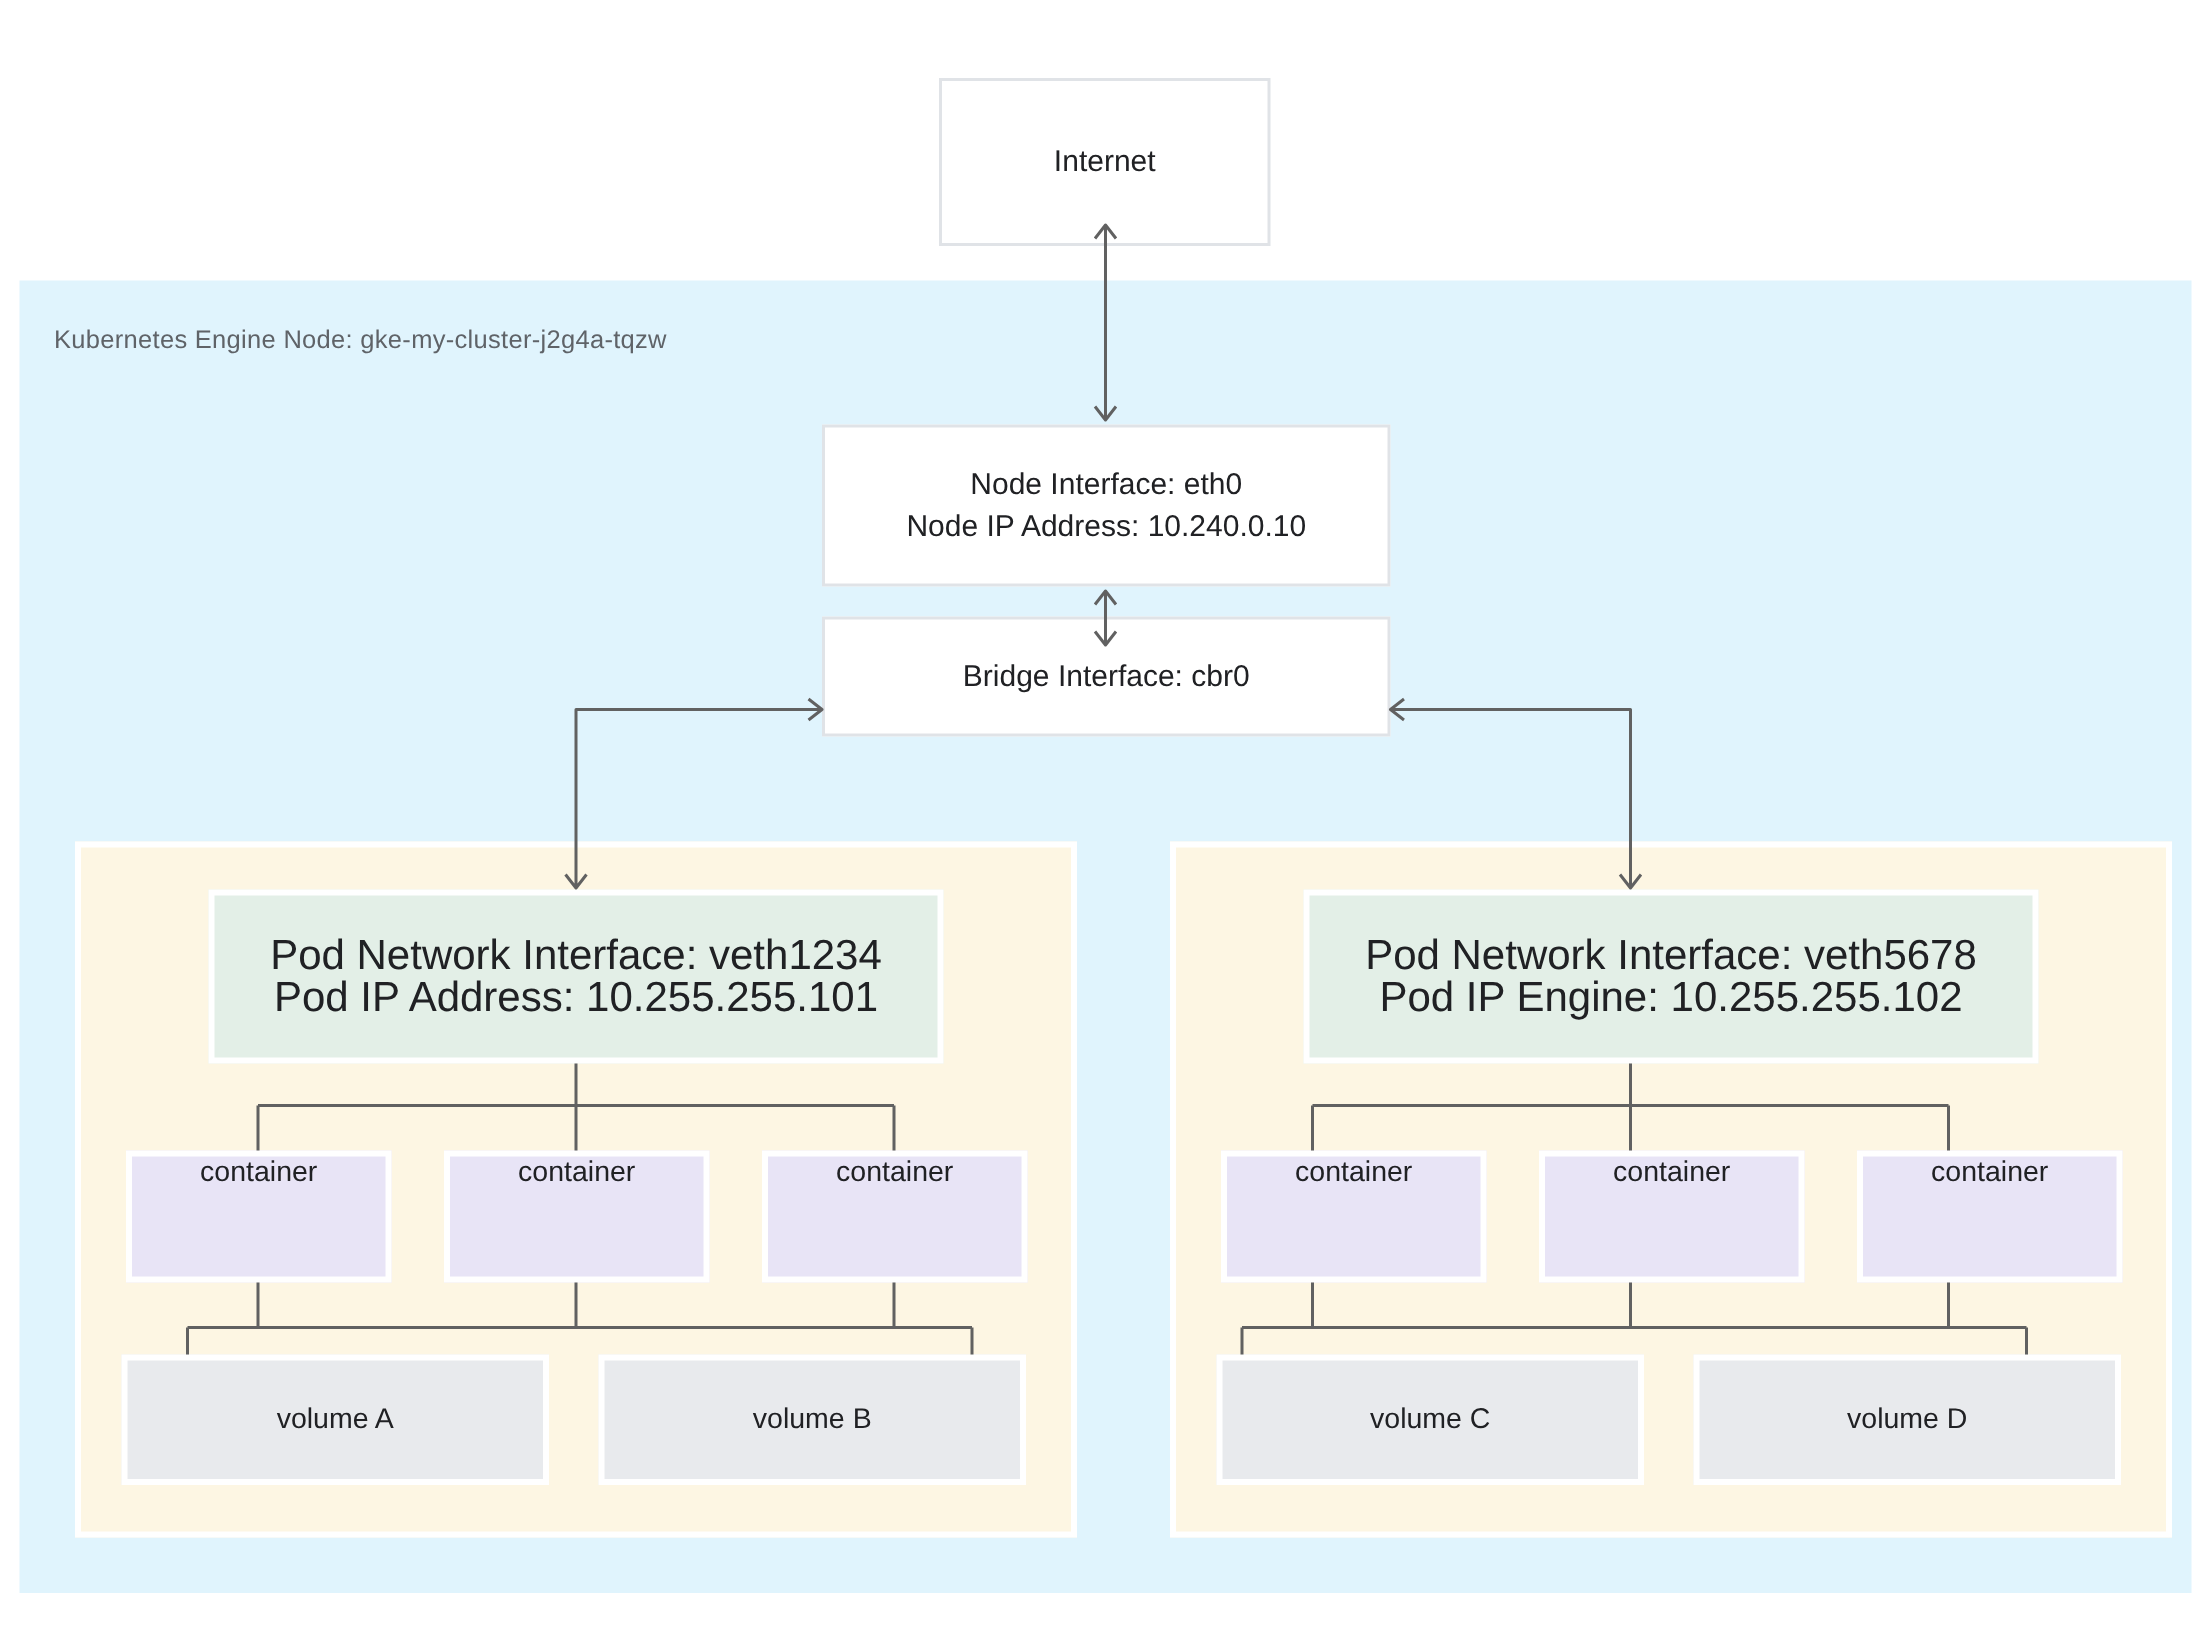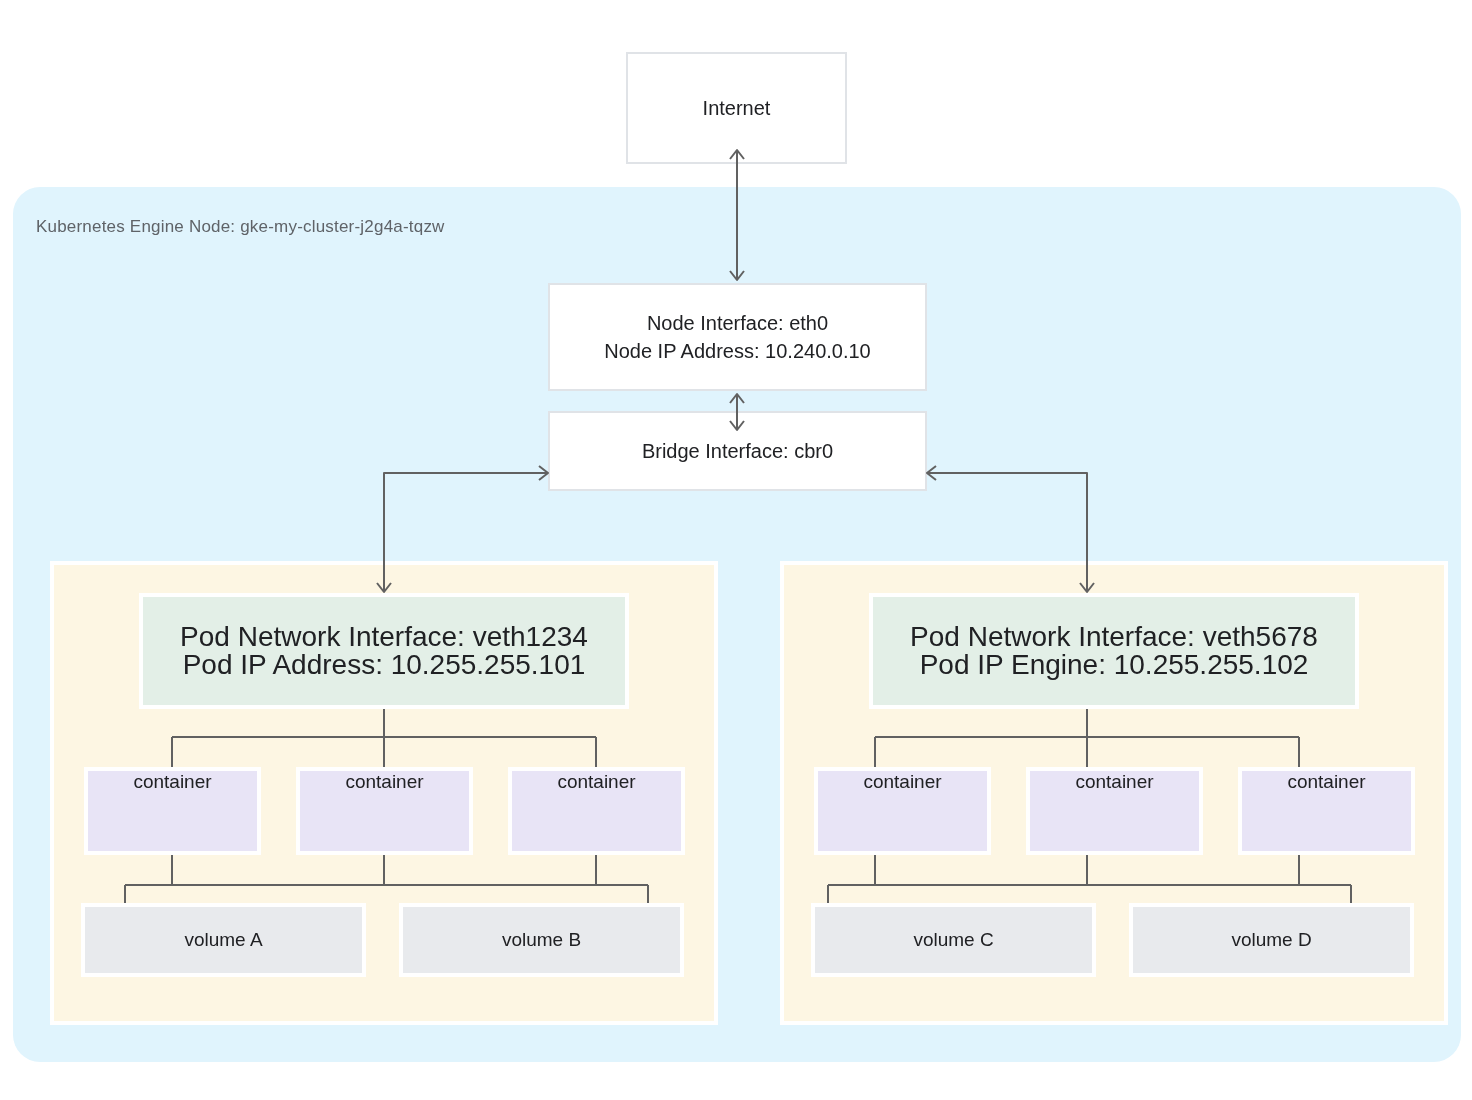--- a/index.html
+++ b/index.html
@@ -5,21 +5,21 @@
   html,body { margin:0; padding:0; background:#ffffff; }
   .canvas {
     position:relative; width:1472px; height:1100px; overflow:hidden;
     font-family:"Liberation Sans","DejaVu Sans",sans-serif;
     color:var(--box-text,#202124);
     background:#ffffff;
   }
   .abs { position:absolute; box-sizing:border-box; }
 
   
-  .node-panel { left:13px; top:187px; width:1448px; height:875px; background:var(--node-bg,#e0f4fd);border-radius:27px; }
+  .node-panel { left:13px; top:187px; width:1448px; height:875px; background:var(--node-bg,#e0f4fd); }
   .node-panel-label {
     position:absolute; left:23px; top:30px;
     font-size:17px; color:var(--label-text,#5f6368); letter-spacing:.2px;
   }
 
   
   .wbox {
     background:#ffffff; border:2px solid var(--box-border,#e0e3e7);
     display:flex; align-items:center; justify-content:center; text-align:center;
     font-size:20px; line-height:28px;
@@ -42,21 +42,21 @@
     display:flex; flex-direction:column; align-items:center; justify-content:center;
     text-align:center; font-size:28px; line-height:28px;
   }
   .container-box {
     top:202px; width:177px; height:88px;
     background:var(--container-bg,#e8e4f6); border:4px solid #ffffff;
     display:flex; justify-content:center; font-size:19px;
   }
   .c1 { left:30px; } .c2 { left:242px; } .c3 { left:454px; }
   .volume-box {
-    top:338px; width:285px; height:74px;
+    top:338px; width:285px; height:87px;
     background:var(--volume-bg,#e8eaed); border:4px solid #ffffff;
     display:flex; align-items:center; justify-content:center; font-size:19px;
   }
   .v1 { left:27px; } .v2 { left:345px; }
 
   
   .overlay { position:absolute; left:0; top:0; width:1472px; height:1100px; pointer-events:none; }
   .overlay path {
     stroke:var(--connector,#616161); stroke-width:2; fill:none;
     stroke-linejoin:round; stroke-linecap:butt;

